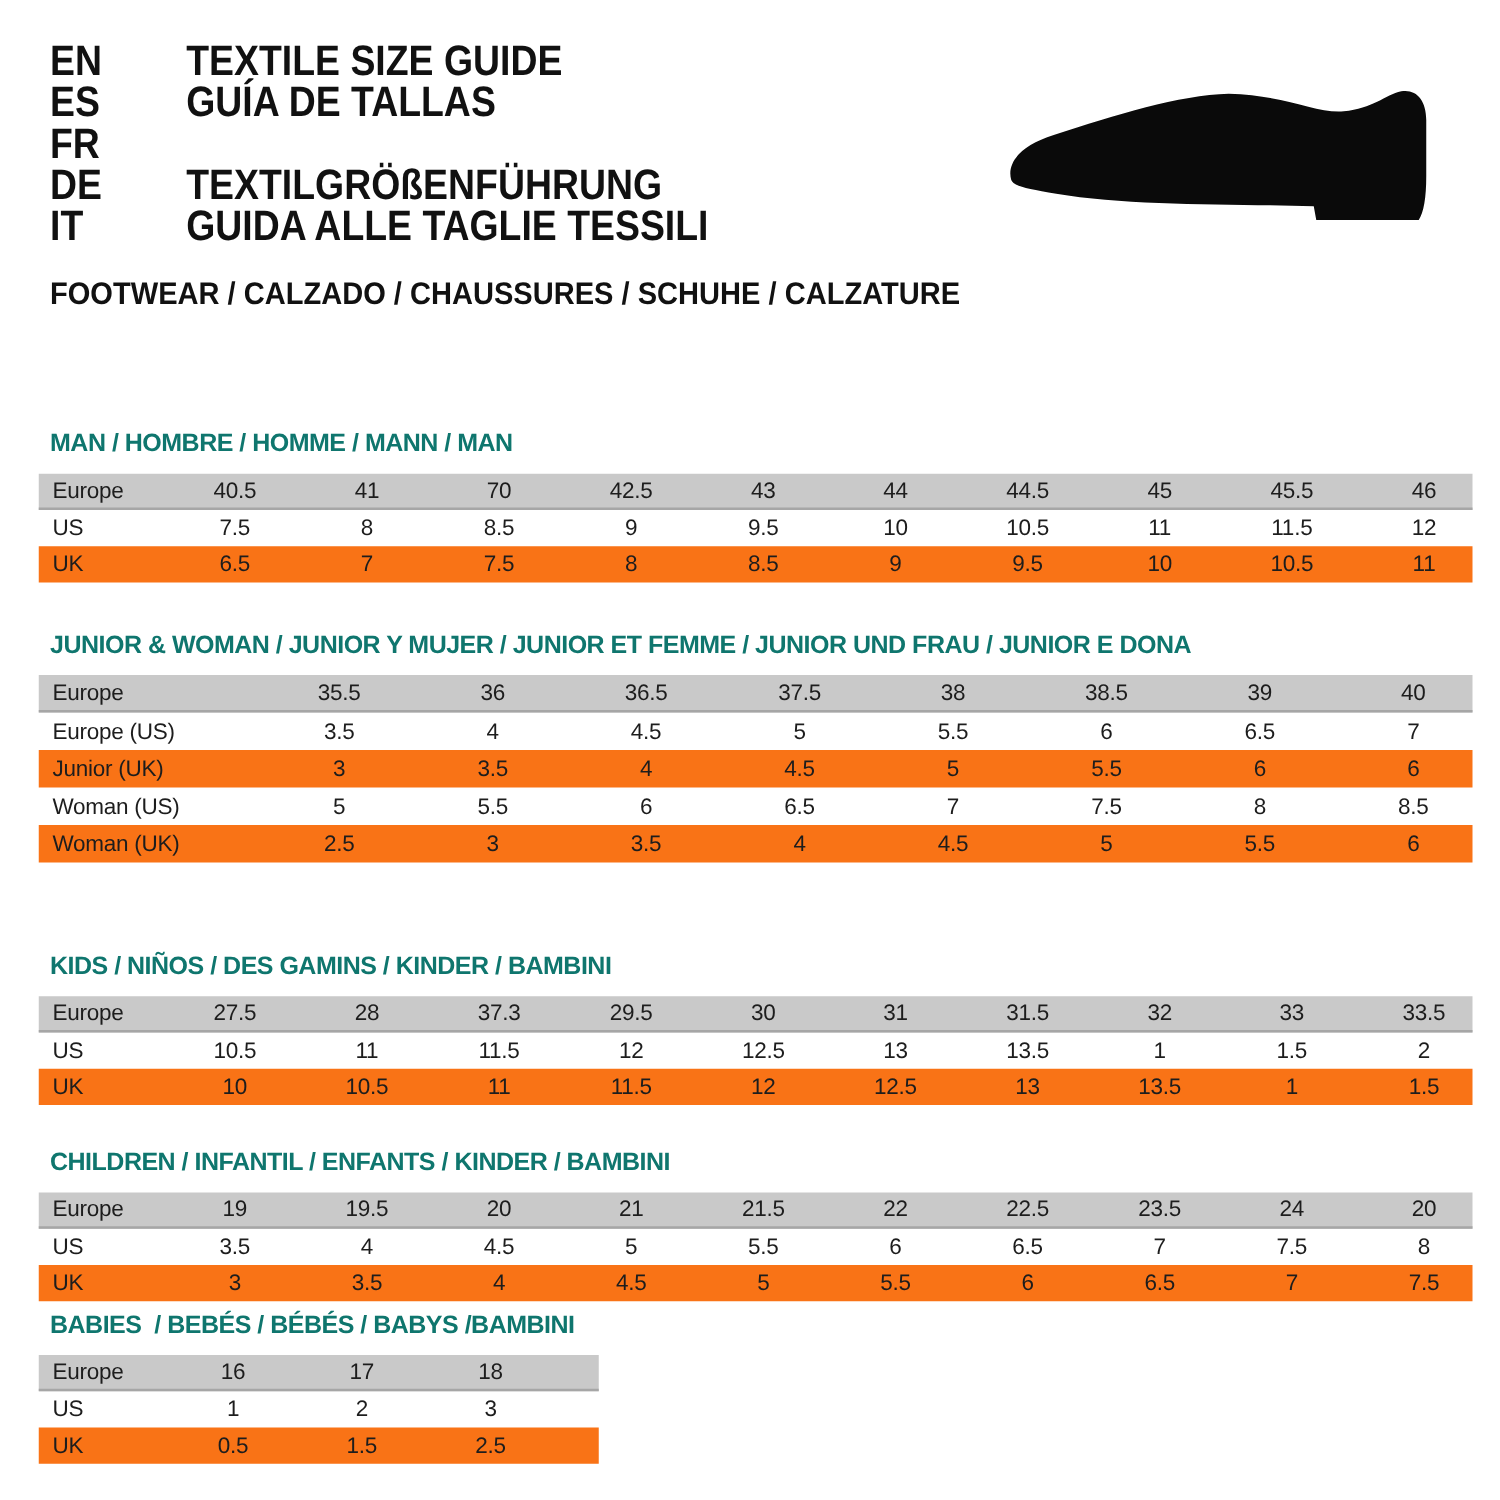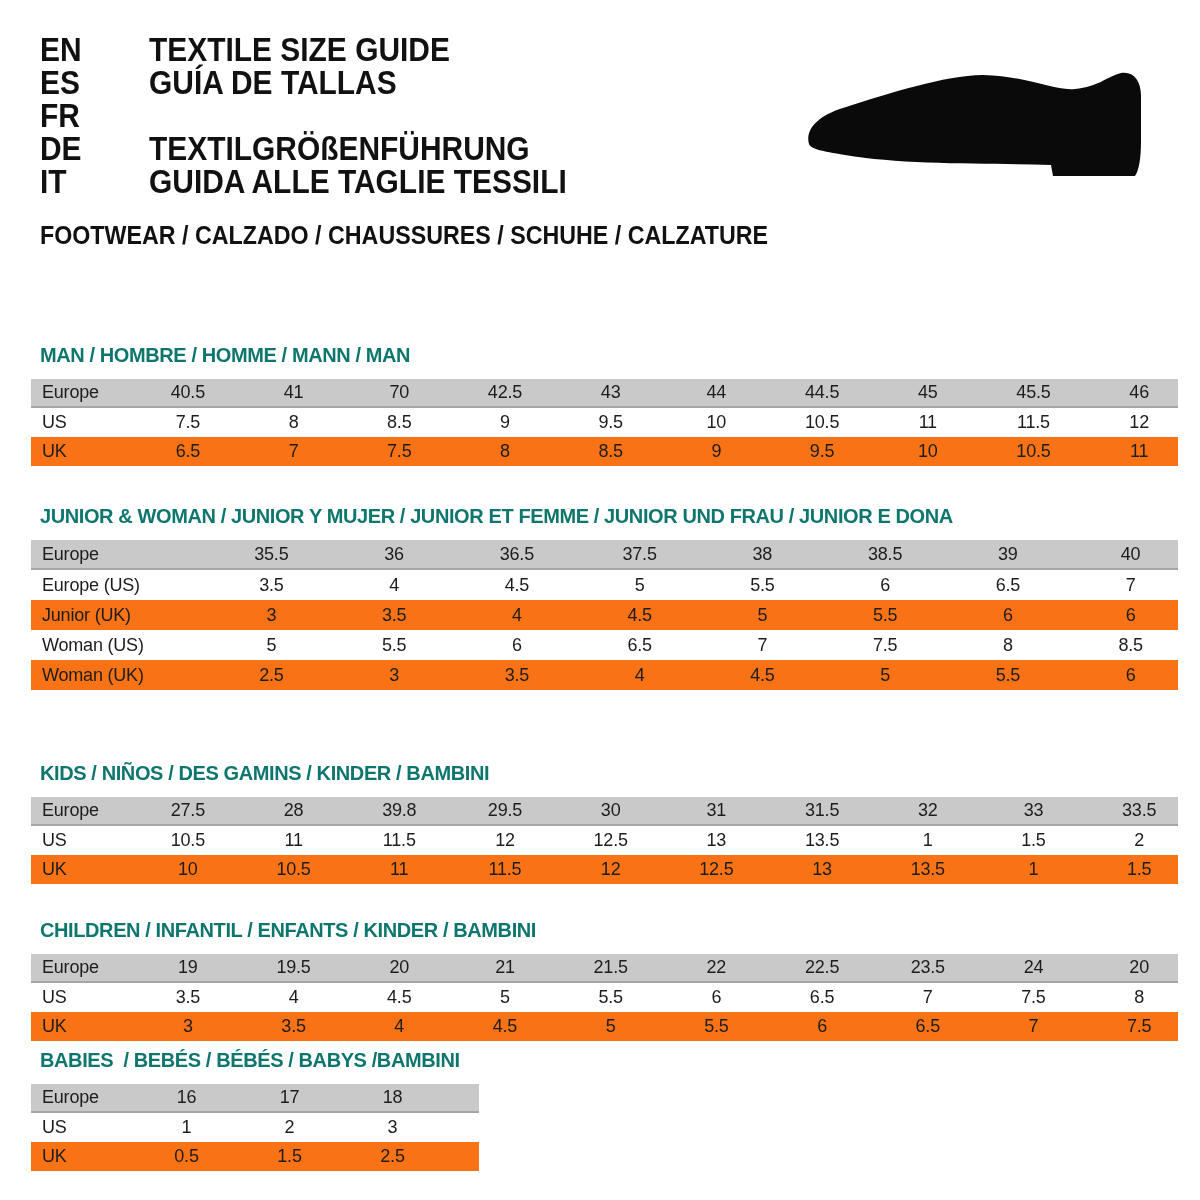--- a/index.html
+++ b/index.html
@@ -191,21 +191,21 @@
         </div>
       </div>
     </section>
     <section class="section section-kids">
       <h2 class="section-title">KIDS / NIÑOS / DES GAMINS / KINDER / BAMBINI</h2>
       <div class="table">
         <div class="row row-header">
           <span class="cell cell-label">Europe</span>
           <span class="cell cell-value">27.5</span>
           <span class="cell cell-value">28</span>
-          <span class="cell cell-value">39.8</span>
+          <span class="cell cell-value">37.3</span>
           <span class="cell cell-value">29.5</span>
           <span class="cell cell-value">30</span>
           <span class="cell cell-value">31</span>
           <span class="cell cell-value">31.5</span>
           <span class="cell cell-value">32</span>
           <span class="cell cell-value">33</span>
           <span class="cell cell-value">33.5</span>
         </div>
         <div class="row">
           <span class="cell cell-label">US</span>

